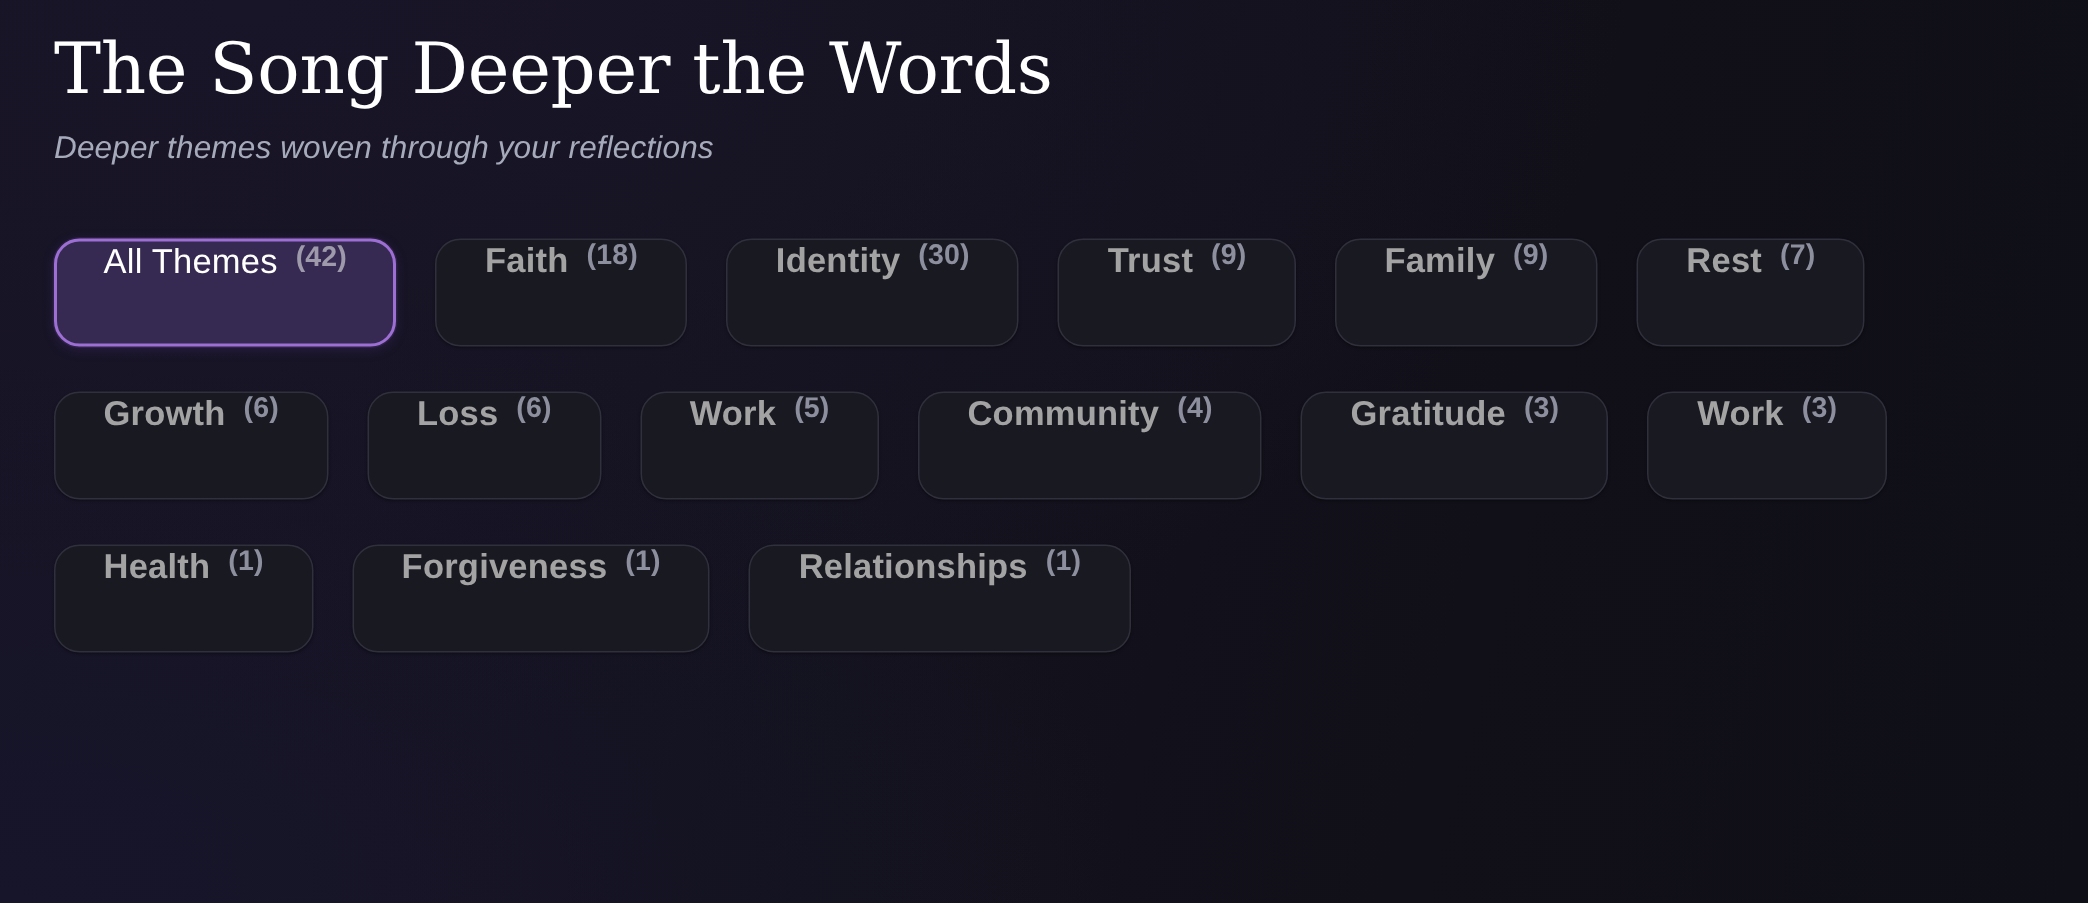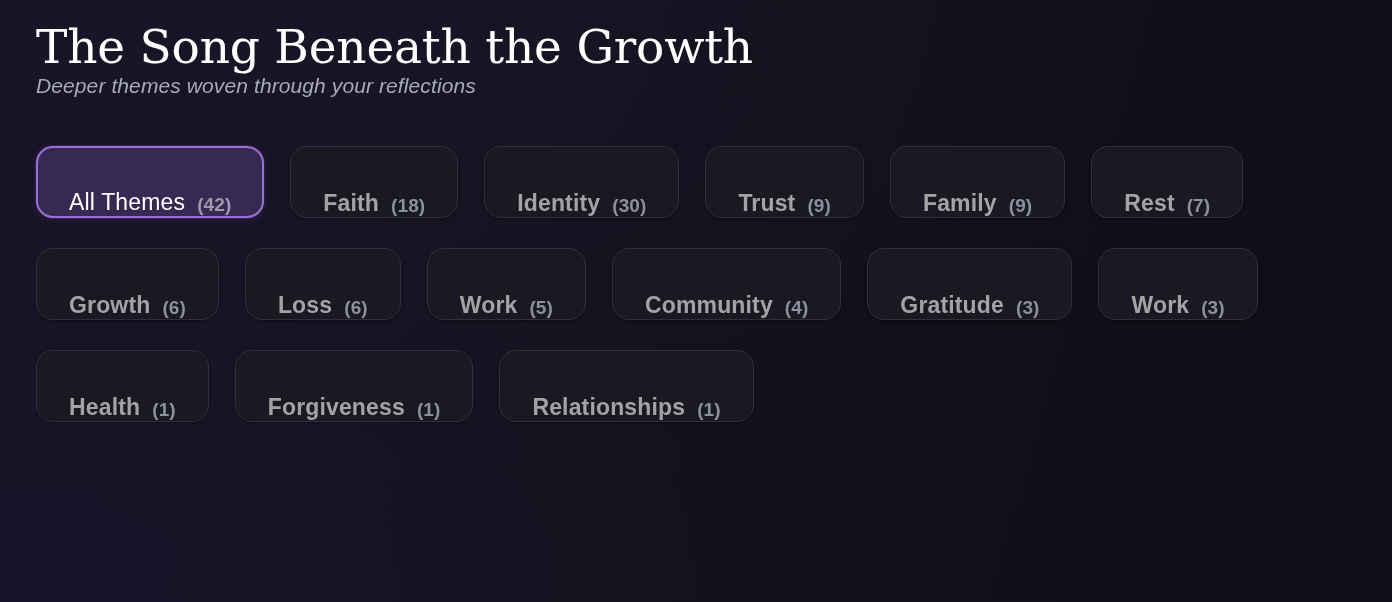--- a/index.html
+++ b/index.html
@@ -34,21 +34,21 @@
     font-family: "DejaVu Serif", "Liberation Serif", serif;
     font-size: 47px;
     line-height: 1.08;
     font-weight: 400;
     color: #ffffff;
     letter-spacing: -0.2px;
     white-space: nowrap;
   }
 
   .page-subtitle {
-    margin-top: 0;
+    margin-top: 13px;
     font-family: "Liberation Sans", sans-serif;
     font-style: italic;
     font-size: 21px;
     line-height: 1.2;
     font-weight: 400;
     color: #a6abbb;
     letter-spacing: 0.1px;
   }
 
   
@@ -56,21 +56,21 @@
     margin-top: 48px;
     display: flex;
     flex-wrap: wrap;
     gap: 30px 26px;
     align-content: flex-start;
     max-width: 1320px;
   }
 
   .theme-chip {
     display: inline-flex;
-    align-items: flex-end;
+    align-items: flex-start;
     gap: 12px;
     height: 72px;
     padding: 0 32px;
     border-radius: 17px;
     background: #191922;
     border: 1px solid #30303c;
     cursor: pointer;
     white-space: nowrap;
     box-shadow: 0 1px 2px rgba(0,0,0,0.35);
   }
@@ -104,21 +104,21 @@
   .theme-chip.is-active .chip-count {
     color: #9e99ab;
   }
 </style>
 </head>
 <body>
 
 <div class="page">
 
   <div class="header">
-    <h1 class="page-title">The Song Beneath the Growth</h1>
+    <h1 class="page-title">The Song Deeper the Words</h1>
     <p class="page-subtitle">Deeper themes woven through your reflections</p>
   </div>
 
   <div class="theme-filters">
       <button class="theme-chip is-active" aria-pressed="true">
         <span class="chip-label">All Themes</span>
         <span class="chip-count">(42)</span>
       </button>
       <button class="theme-chip" aria-pressed="false">
         <span class="chip-label">Faith</span>

